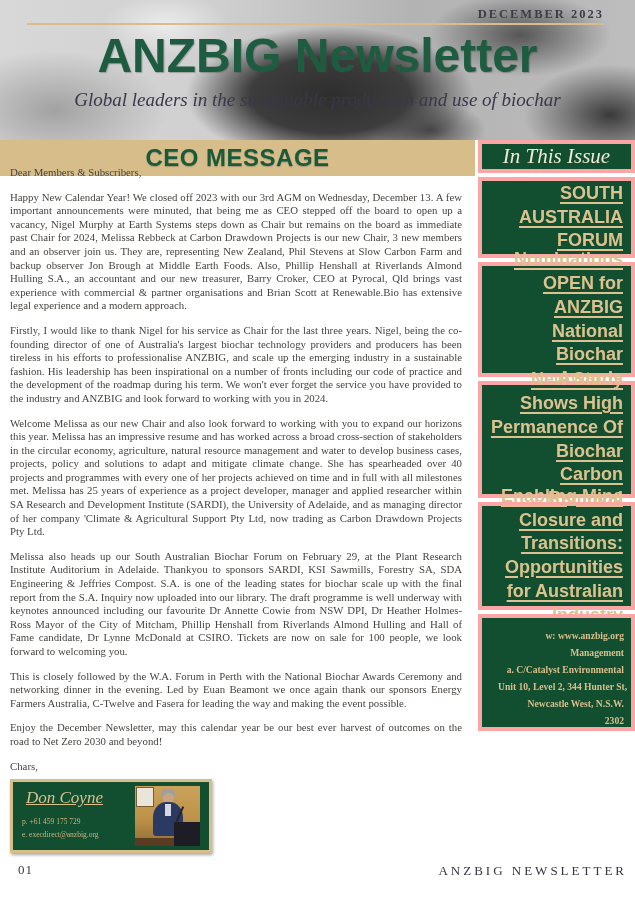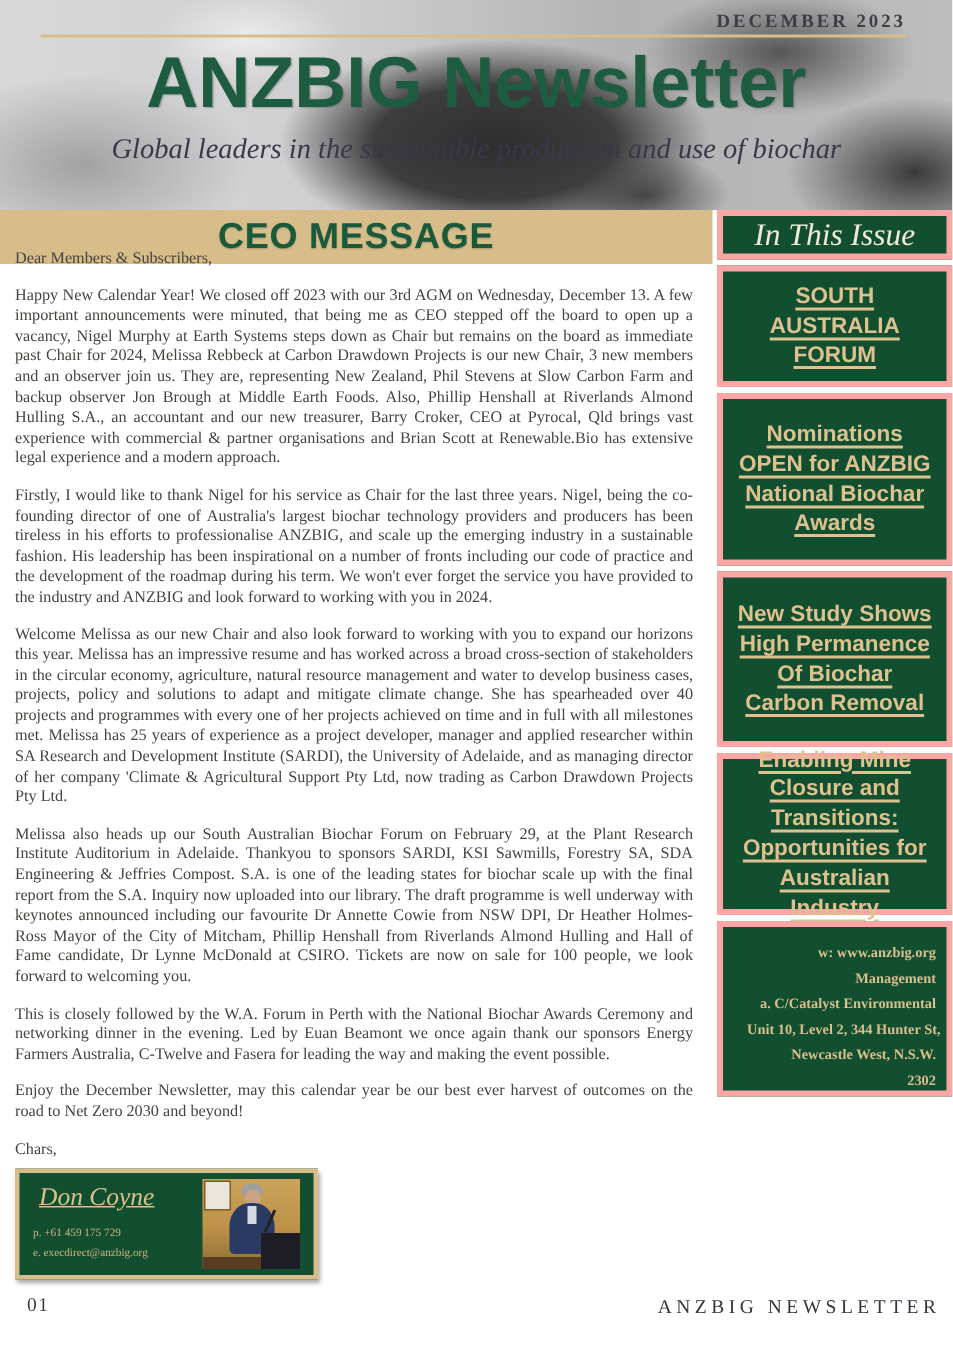--- a/index.html
+++ b/index.html
@@ -65,22 +65,22 @@
   .page-number{position:absolute;left:18px;top:862px;font-size:13px;letter-spacing:1px;
     color:#3c3c3c;}
 
   
   .sidebar{position:absolute;left:478px;top:140px;width:157px;display:flex;
     flex-direction:column;}
   .side-box{box-sizing:border-box;background:#124f30;border:4px solid #fca5a5;
     margin-bottom:4px;display:flex;align-items:center;justify-content:center;}
   .issue-head{height:33px;}
   .issue-head span{font-style:italic;font-size:21px;color:#f1ead6;}
-  .side-link{font-family:"Liberation Sans", sans-serif;font-weight:bold;font-size:15px;
-    line-height:1.32;color:#ddc28f;text-align:center;text-decoration:underline;
+  .side-link{font-family:"Liberation Sans", sans-serif;font-weight:bold;font-size:18px;
+    line-height:1.32;color:#ddc28f;text-align:right;text-decoration:underline;
     text-decoration-thickness:2px;text-underline-offset:3px;padding:6px 8px;cursor:pointer;}
   .b1{height:81px;} .b2{height:115px;} .b3{height:127px;} .b4{height:117px;} .b5{height:108px;}
   .contact-box{height:117px;align-items:flex-start;justify-content:flex-end;}
   .contact-inner{width:100%;padding:9px 7px 0 16px;box-sizing:border-box;text-align:right;}
   .contact-inner div{font-weight:bold;font-size:9.6px;line-height:17px;color:#d8bf8c;
     white-space:nowrap;}
 
   
   .footer-brand{position:absolute;right:8px;top:863px;text-align:right;}
   .fb-title{font-size:13px;letter-spacing:3px;color:#353542;}

